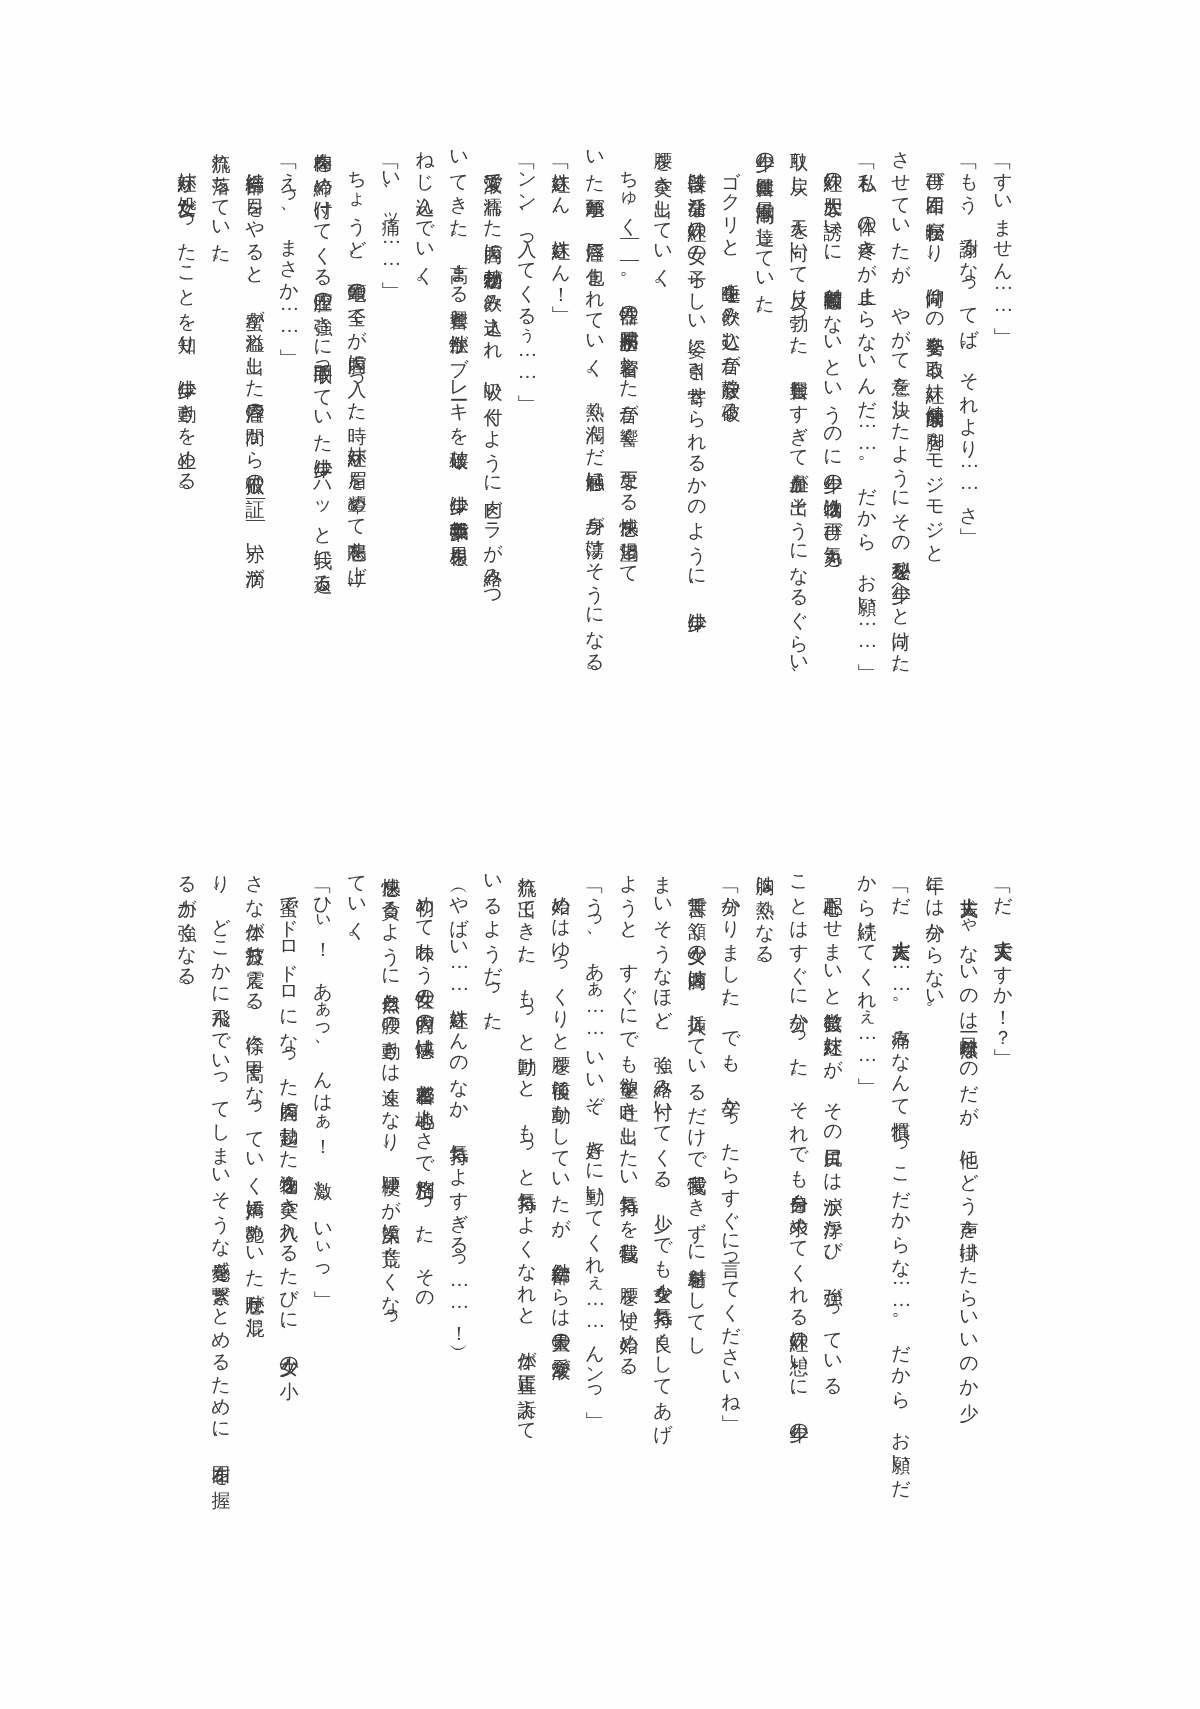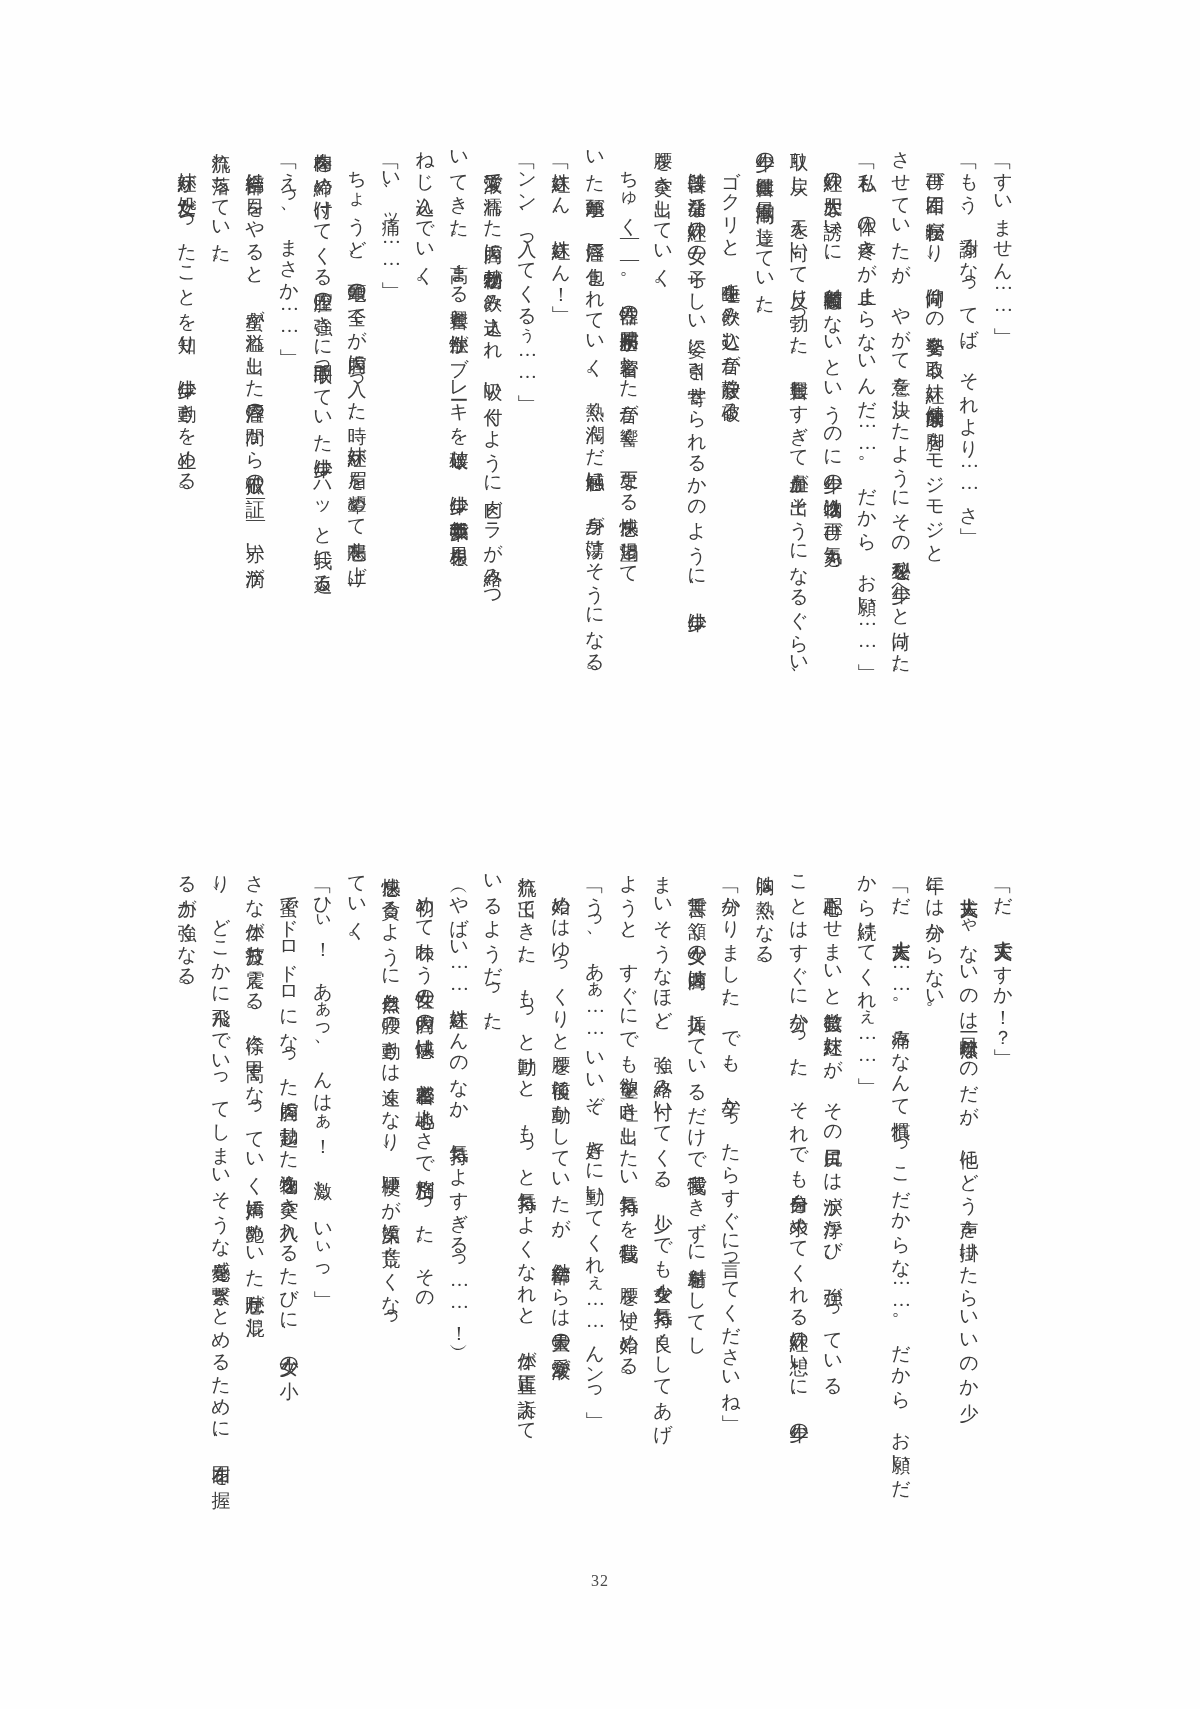--- a/index.html
+++ b/index.html
@@ -90,15 +90,14 @@
     <div class="col indent">初めて味わう女性の膣内の快感は、密着感と心地よさで格別だった。その</div>
     <div class="col">快感を貪るように自然と腰の動きは速くなり、腰使いが次第に荒々しくなっ</div>
     <div class="col">ていく。</div>
     <div class="col indent">「ひぃ！　あぁっ、んはぁ！　激し、いぃっ」</div>
     <div class="col indent">蜜でドロドロになった膣肉に勃起した逸物を突き入れるたびに、少女の小</div>
     <div class="col">さな体が波打ち震える。徐々に甲高くなっていく嬌声に艶めいた吐息が混じ</div>
     <div class="col">り、どこかに飛んでいってしまいそうな感覚を繋ぎとめるために、布団を握</div>
     <div class="col">る力が強くなる。</div>
   </div>
 
-  <div class="page-number">32</div>
 
 </div>
 
 </body></html>

